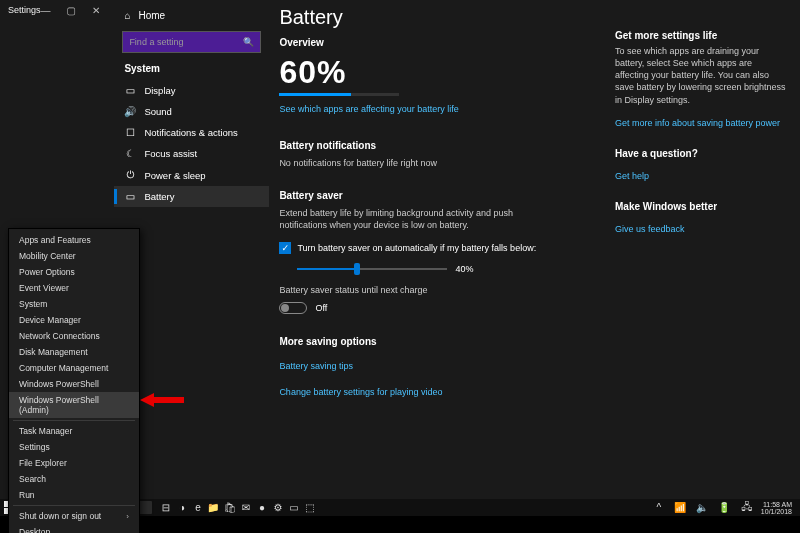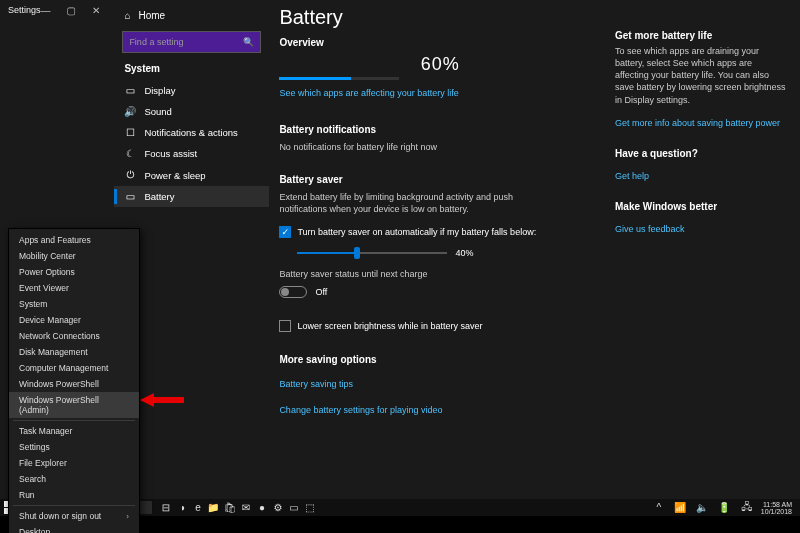--- a/index.html
+++ b/index.html
@@ -24,21 +24,21 @@
   .nav-item.selected::before { content:""; position:absolute; left:0; top:3px; bottom:3px; width:3px; background:#0078d7; }
   .nav-item .ico { width:12px; display:inline-flex; justify-content:center; font-size:10px; }
   
   
   .content { flex:1; display:flex; min-width:0; }
   .center { flex:1; padding:6px 14px 10px 10px; overflow:hidden; }
   .right { width:185px; padding:30px 12px 10px 0; font-size:9px; }
   
   .center h1 { font-size:20px; font-weight:300; margin-bottom:8px; }
   .center .subhead { font-size:10px; font-weight:700; margin-top:4px; margin-bottom:6px; }
-  .big-pct { font-size:18px; font-weight:400; letter-spacing:1px;text-align:center; }
+  .big-pct { font-size:32px; font-weight:700; letter-spacing:1px; }
   .batt-bar-outer { width:120px; height:3px; background:#333; margin-top:2px; }
   .batt-bar-inner { height:100%; background:#0099ff; }
   .link { color:#4cc2ff; font-size:9px; cursor:pointer; display:inline-block; margin-top:8px; }
   .body-text { font-size:9px; color:#ccc; margin-top:2px; line-height:1.4; }
   
   .checkbox-row { display:flex; align-items:center; gap:6px; margin-top:10px; font-size:9px; }
   .checkbox { width:12px; height:12px; border:1px solid #888; display:inline-flex; align-items:center; justify-content:center; font-size:9px; }
   .checkbox.checked { background:#0078d7; border-color:#0078d7; color:#fff; }
   
   .slider-row { display:flex; align-items:center; gap:8px; margin:10px 0 4px 18px; }
@@ -157,33 +157,29 @@
         </div>
 
         <div class="body-text" style="margin-top:10px">Battery saver status until next charge</div>
         <div class="toggle-row">
           <span class="toggle">
               <span class="toggle-knob"></span>
             </span>
           <span>Off</span>
         </div>
 
-        <div class="checkbox-row" style="margin-top:22px">
-          <span class="checkbox"></span>
-          <span>Lower screen brightness while in battery saver</span>
-        </div>
 
         <div class="subhead" style="margin-top:22px">More saving options</div>
         <div><span class="link">Battery saving tips</span></div>
         <div style="margin-top:6px"><span class="link">Change battery settings for playing video</span></div>
       </div>
 
       <div class="right">
         <div class="rblock">
-          <div class="rh">Get more battery life</div>
+          <div class="rh">Get more settings life</div>
           <div class="rp">To see which apps are draining your battery, select See which apps are affecting your battery life. You can also save battery by lowering screen brightness in Display settings.</div>
           <span class="link">Get more info about saving battery power</span>
         </div>
         <div class="rblock">
           <div class="rh">Have a question?</div>
           <span class="link">Get help</span>
         </div>
         <div class="rblock">
           <div class="rh">Make Windows better</div>
           <span class="link">Give us feedback</span>

